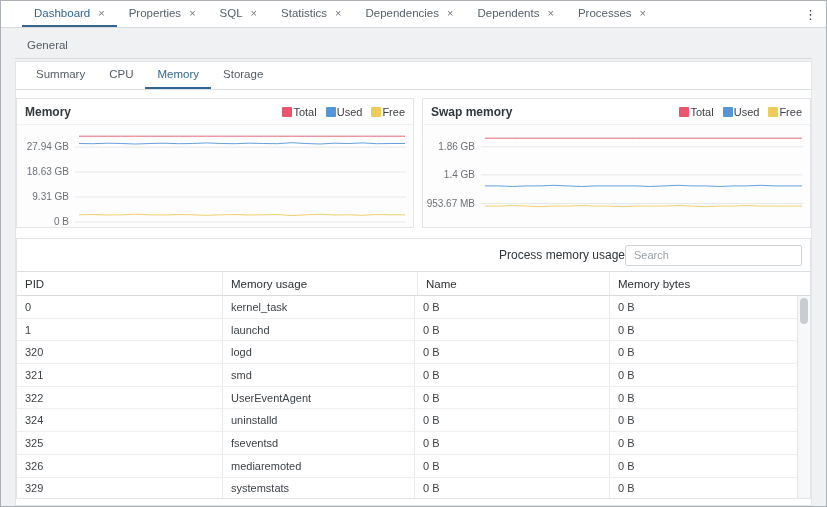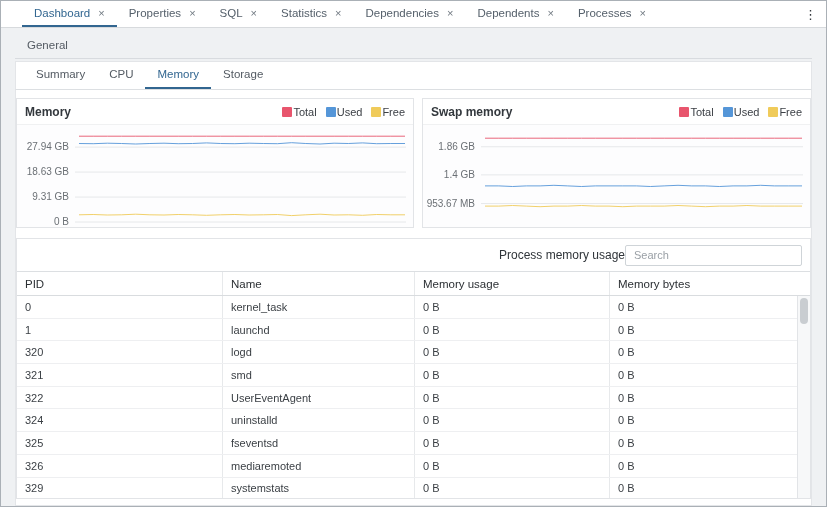--- a/index.html
+++ b/index.html
@@ -181,22 +181,22 @@
 
     <div class="process">
       <div class="process-header">
         <span class="process-title">Process memory usage</span>
         <input class="search" type="text" placeholder="Search" style="">
       </div>
       <div class="table-wrap">
         <div id="table-head">
             <div class="tr head">
               <div class="th c0">PID</div>
+              <div class="th c2">Memory usage</div>
               <div class="th c1">Name</div>
-              <div class="th c2">Memory usage</div>
               <div class="th c3">Memory bytes</div>
             </div>
           </div>
         <div id="table-body">
             <div class="tr row">
               <div class="td c0">0</div>
               <div class="td c1">kernel_task</div>
               <div class="td c2">0 B</div>
               <div class="td c3">0 B</div>
             </div>

